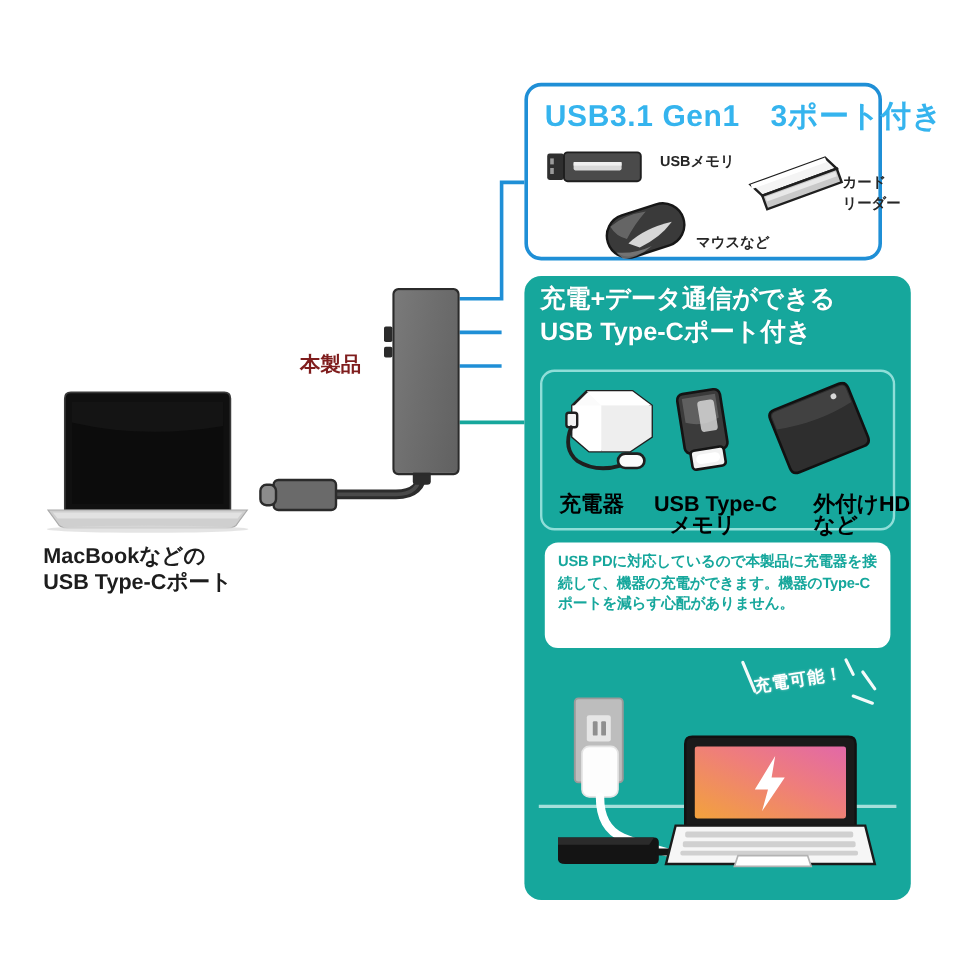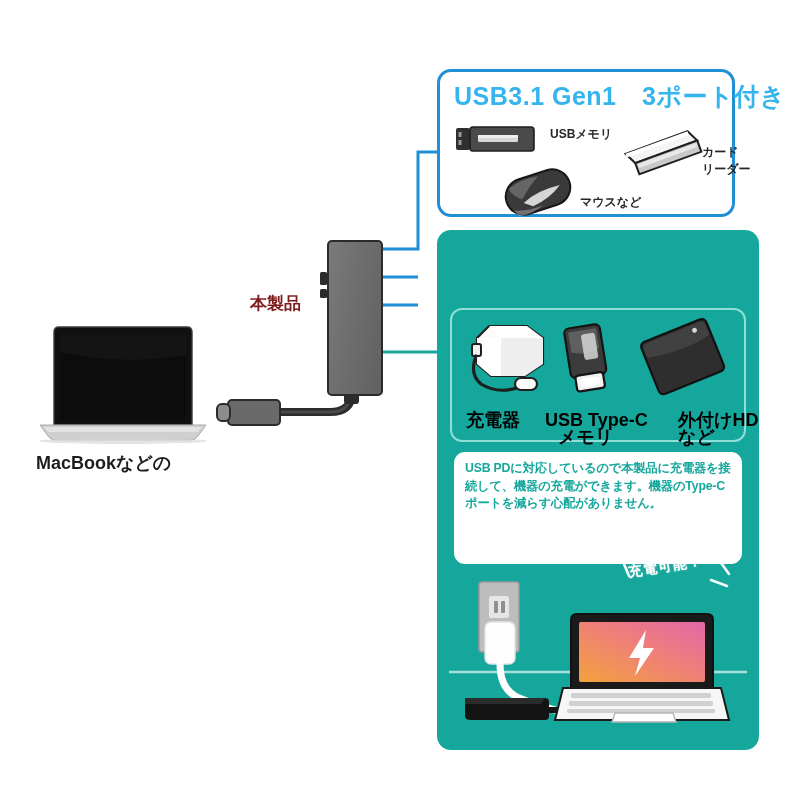--- a/index.html
+++ b/index.html
@@ -69,21 +69,21 @@
     position: absolute;
     left: 13px; top: 78px;
     width: 296px; height: 134px;
     border: 2px solid #8fded8;
     border-radius: 12px;
     box-sizing: border-box;
   }
   .white-note {
     position: absolute;
     left: 17px; top: 222px;
-    width: 288px; height: 112px;
+    width: 288px; height: 88px;
     background: #ffffff;
     border-radius: 11px;
   }
   .white-note p {
     margin: 0;
     padding: 8px 10px 0 11px;
     color: #16a79c;
     font-size: 12.3px;
     font-weight: bold;
     line-height: 17.6px;
@@ -202,20 +202,21 @@
   <div class="hub"></div>
   <svg class="overlay" viewBox="0 0 800 800">
     <rect x="320" y="272" width="7" height="13" rx="1.5" fill="#2b2b2b"></rect>
     <rect x="320" y="289" width="7" height="9" rx="1.5" fill="#2b2b2b"></rect>
   </svg>
 
   <div class="label-product">本製品</div>
 
   <div class="label-mac">
     <span>MacBookなどの</span><br>
+    <span>USB Type-Cポート</span>
   </div>
 
   <div class="blue-box">
     <div class="blue-title">USB3.1 Gen1　3ポート付き</div>
 
     <svg class="abs" style="left:14px; top:52px;" width="88" height="30" viewBox="0 0 88 30">
       <rect x="2" y="4" width="14" height="22" rx="2" fill="#2f2f2f"></rect>
       <rect x="4.5" y="8" width="3" height="5" fill="#9a9a9a"></rect>
       <rect x="4.5" y="16" width="3" height="5" fill="#9a9a9a"></rect>
       <rect x="16" y="3" width="64" height="24" rx="3" fill="#4a4a4a" stroke="#1f1f1f" stroke-width="1.6"></rect>
@@ -243,21 +244,22 @@
       </g>
     </svg>
     <div class="cap-blue" style="left:262px; top:72px; line-height:17px;">
       <span>カード</span><br>
       <span>リーダー</span>
     </div>
   </div>
 
   <div class="teal-box">
     <div class="teal-title">
-      <br>
+      <span>充電+データ通信ができる</span><br>
+      <span>USB Type-Cポート付き</span>
     </div>
 
     <div class="teal-inner"></div>
 
     <svg class="abs" style="left:30px; top:88px;" width="100" height="92" viewBox="0 0 100 92">
       <path d="M22 8 H60 L76 20 V46 L58 58 H24 L10 46 V20 Z" fill="#fbfbfb" stroke="#1f1f1f" stroke-width="2.2"></path>
       <path d="M22 8 H60 L76 20 H34 Z" fill="#ffffff"></path>
       <path d="M34 20 H76 V46 L58 58 H34 Z" fill="#eeeeee"></path>
       <path d="M10 20 H34 V58 H24 L10 46 Z" fill="#ffffff"></path>
       <rect x="5" y="26" width="9" height="12" rx="2" fill="#f2f2f2" stroke="#1f1f1f" stroke-width="2"></rect>

